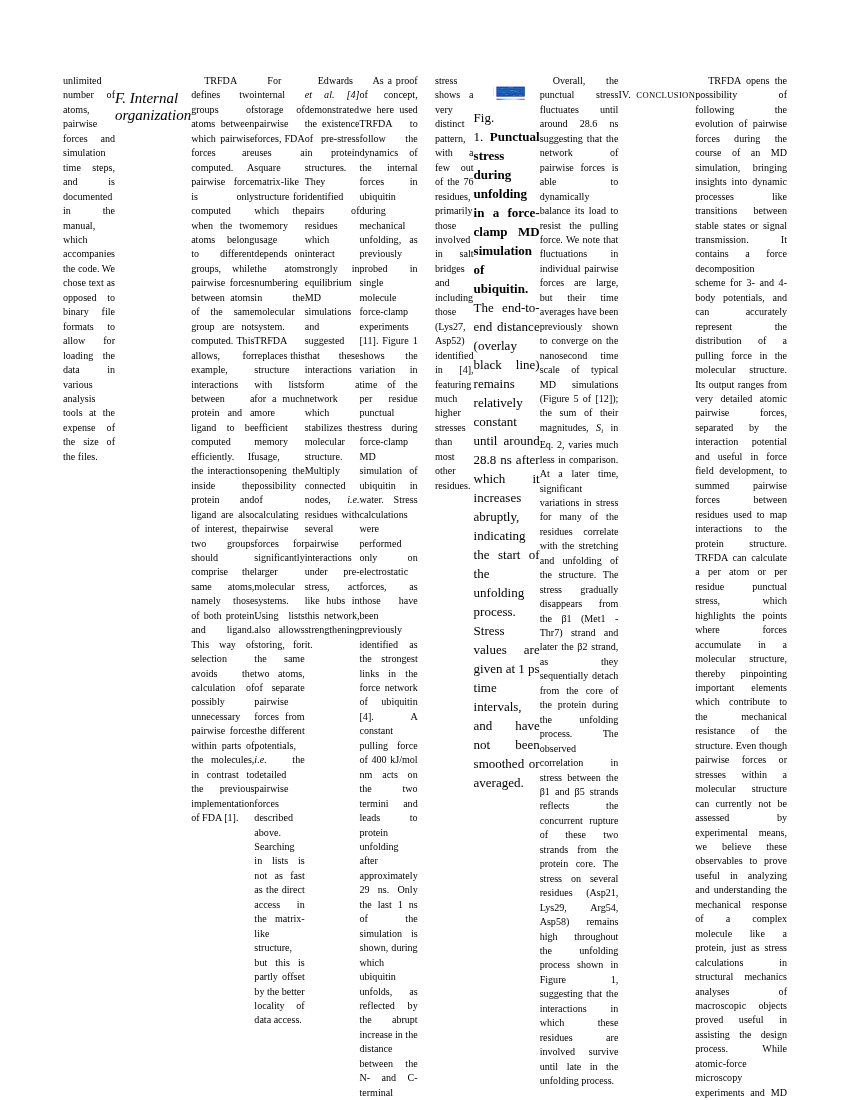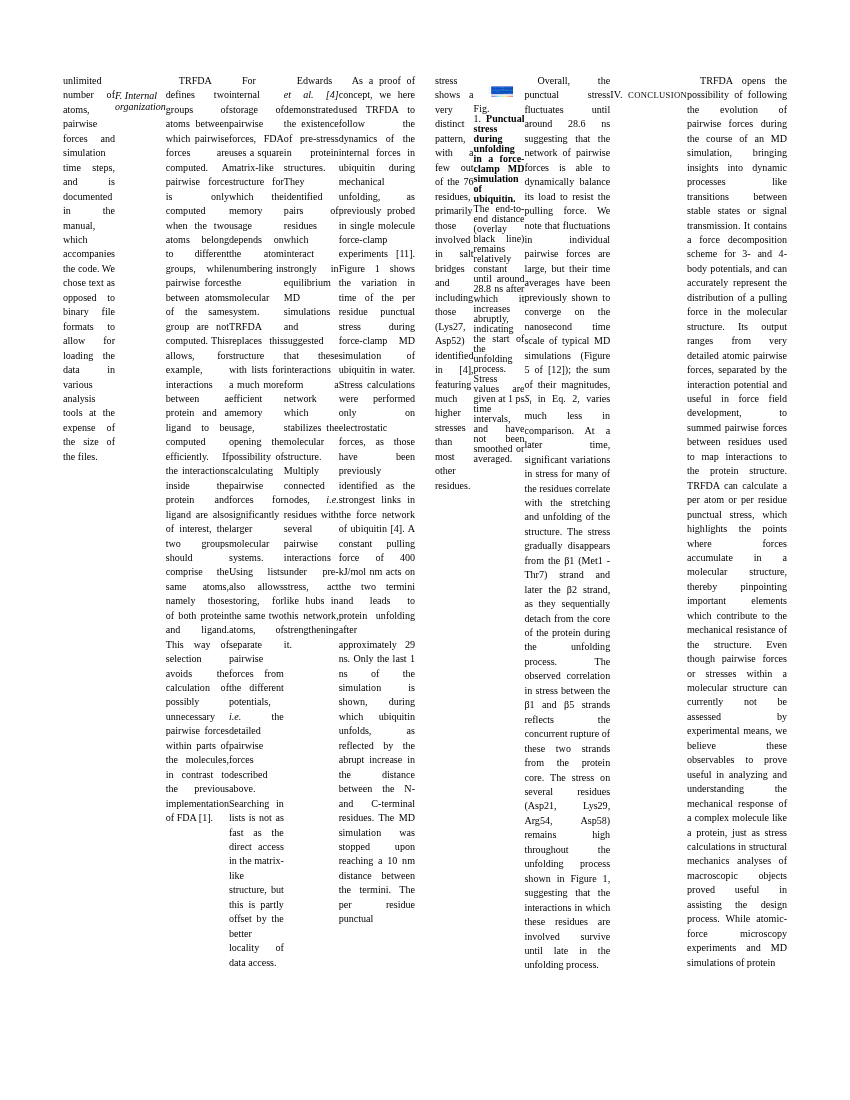--- a/index.html
+++ b/index.html
@@ -48,41 +48,41 @@
     text-align: center;
     letter-spacing: 0.2px;
   }
   h2.section .roman { font-variant: normal; }
   h2.section .smallcaps {
     font-size: 8.6px;
     letter-spacing: 0.35px;
   }
   h3.subsection {
     margin: 16px 0 19px 0;
-    font-size: 10px;
+    font-size: 15px;
     font-weight: normal;
     font-style: italic;
     text-align: left;
     text-indent: 0;
   }
   .spacer-sm { height: 10px; }
 
   
   .figure-block {
     margin: 12px 0 6px 0;
     width: 100%;
   }
   .figure-canvas {
     width: 100%;
     display: block;
   }
   .fig-caption {
     margin: 7px 0 0 0;
-    font-size: 10px;
-    line-height: 10px;
+    font-size: 13px;
+    line-height: 19px;
     text-align: justify;
     text-indent: 0;
   }
   .fig-caption b { font-weight: bold; }
 
   .ital { font-style: italic; }
   sub.vsub {
     font-size: 7px;
     vertical-align: -0.26em;
     font-style: italic;

